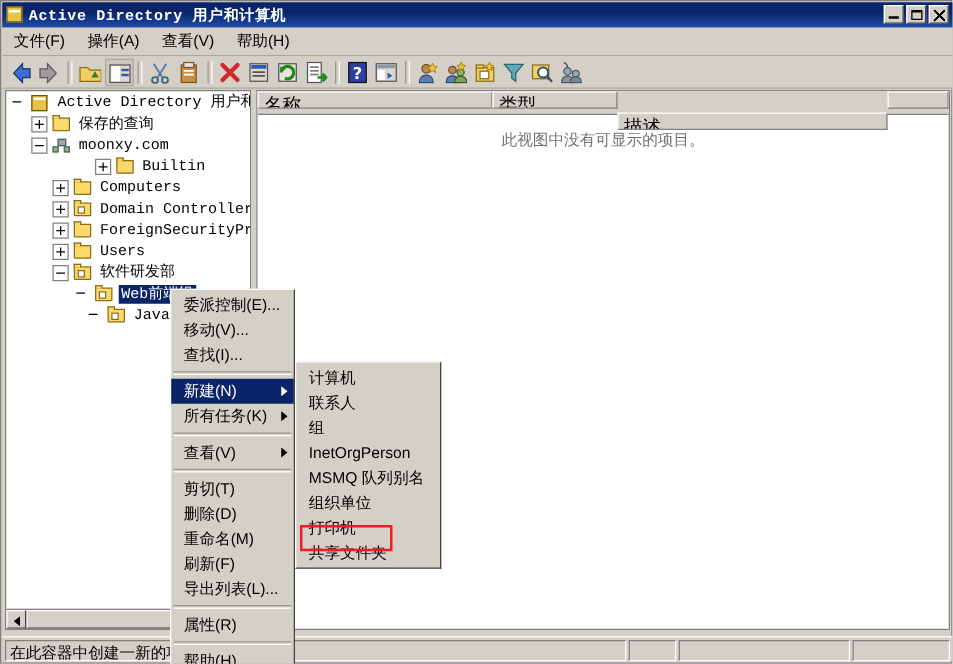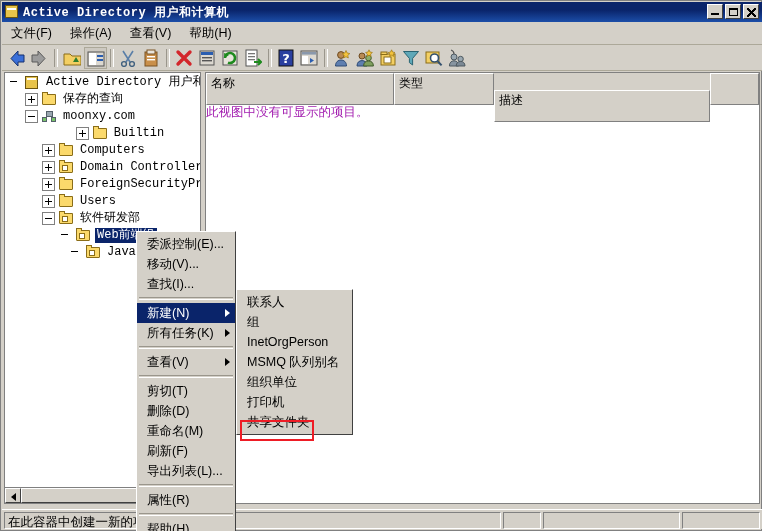--- a/index.html
+++ b/index.html
@@ -109,26 +109,26 @@
      border-right:5px solid #000;}
   .sb-thumb{height:15px;background:#d4d0c8;
      border-top:1px solid #fff;border-left:1px solid #fff;
      border-right:1px solid #404040;border-bottom:1px solid #404040;
      box-sizing:border-box;}
   .sb-track{flex:1;background:
      repeating-conic-gradient(#fff 0% 25%, #d4d0c8 0% 50%) 0 0/2px 2px;}
 
   
   .lhead{display:flex;height:18px;background:#d4d0c8;border-bottom:1px solid #808080;}
-  .lcol{height:32px;background:#d4d0c8;box-sizing:border-box;
+  .lcol{height:14px;background:#d4d0c8;box-sizing:border-box;
      border-right:1px solid #808080;border-bottom:1px solid #808080;
      border-top:1px solid #fff;border-left:1px solid #fff;
-     font-size:12px;padding:1px 4px;color:#000;overflow:hidden;white-space:nowrap;
+     font-size:15px;padding:1px 4px;color:#000;overflow:hidden;white-space:nowrap;
      font-family:"Liberation Sans",sans-serif;}
-  .lempty{margin-top:12px;font-size:12.5px;color:#a21caf;
+  .lempty{text-align:center;margin-top:12px;font-size:12.5px;color:#737373;
      font-family:"Liberation Sans",sans-serif;}
 
   
   .status{position:absolute;left:1px;bottom:1px;width:760px;height:20px;
      background:#d4d0c8;display:flex;align-items:center;gap:2px;padding:2px 2px 0 2px;
      box-sizing:border-box;border-top:1px solid #fff;}
   .spanel{height:17px;background:#d4d0c8;box-sizing:border-box;
      border-top:1px solid #808080;border-left:1px solid #808080;
      border-right:1px solid #fff;border-bottom:1px solid #fff;
      font-size:12.5px;padding:1px 3px;color:#000;white-space:nowrap;overflow:hidden;
@@ -477,20 +477,23 @@
         <span>属性(R)</span>
       </div>
       <div class="sep"></div>
       <div class="row">
         <span>帮助(H)</span>
       </div>
     </div>
 
   <div class="menu" id="submenu" style="left:235px;top:288px;width:117px;">
       <div class="row">
+        <span>计算机</span>
+      </div>
+      <div class="row">
         <span>联系人</span>
       </div>
       <div class="row">
         <span>组</span>
       </div>
       <div class="row">
         <span>InetOrgPerson</span>
       </div>
       <div class="row">
         <span>MSMQ 队列别名</span>

